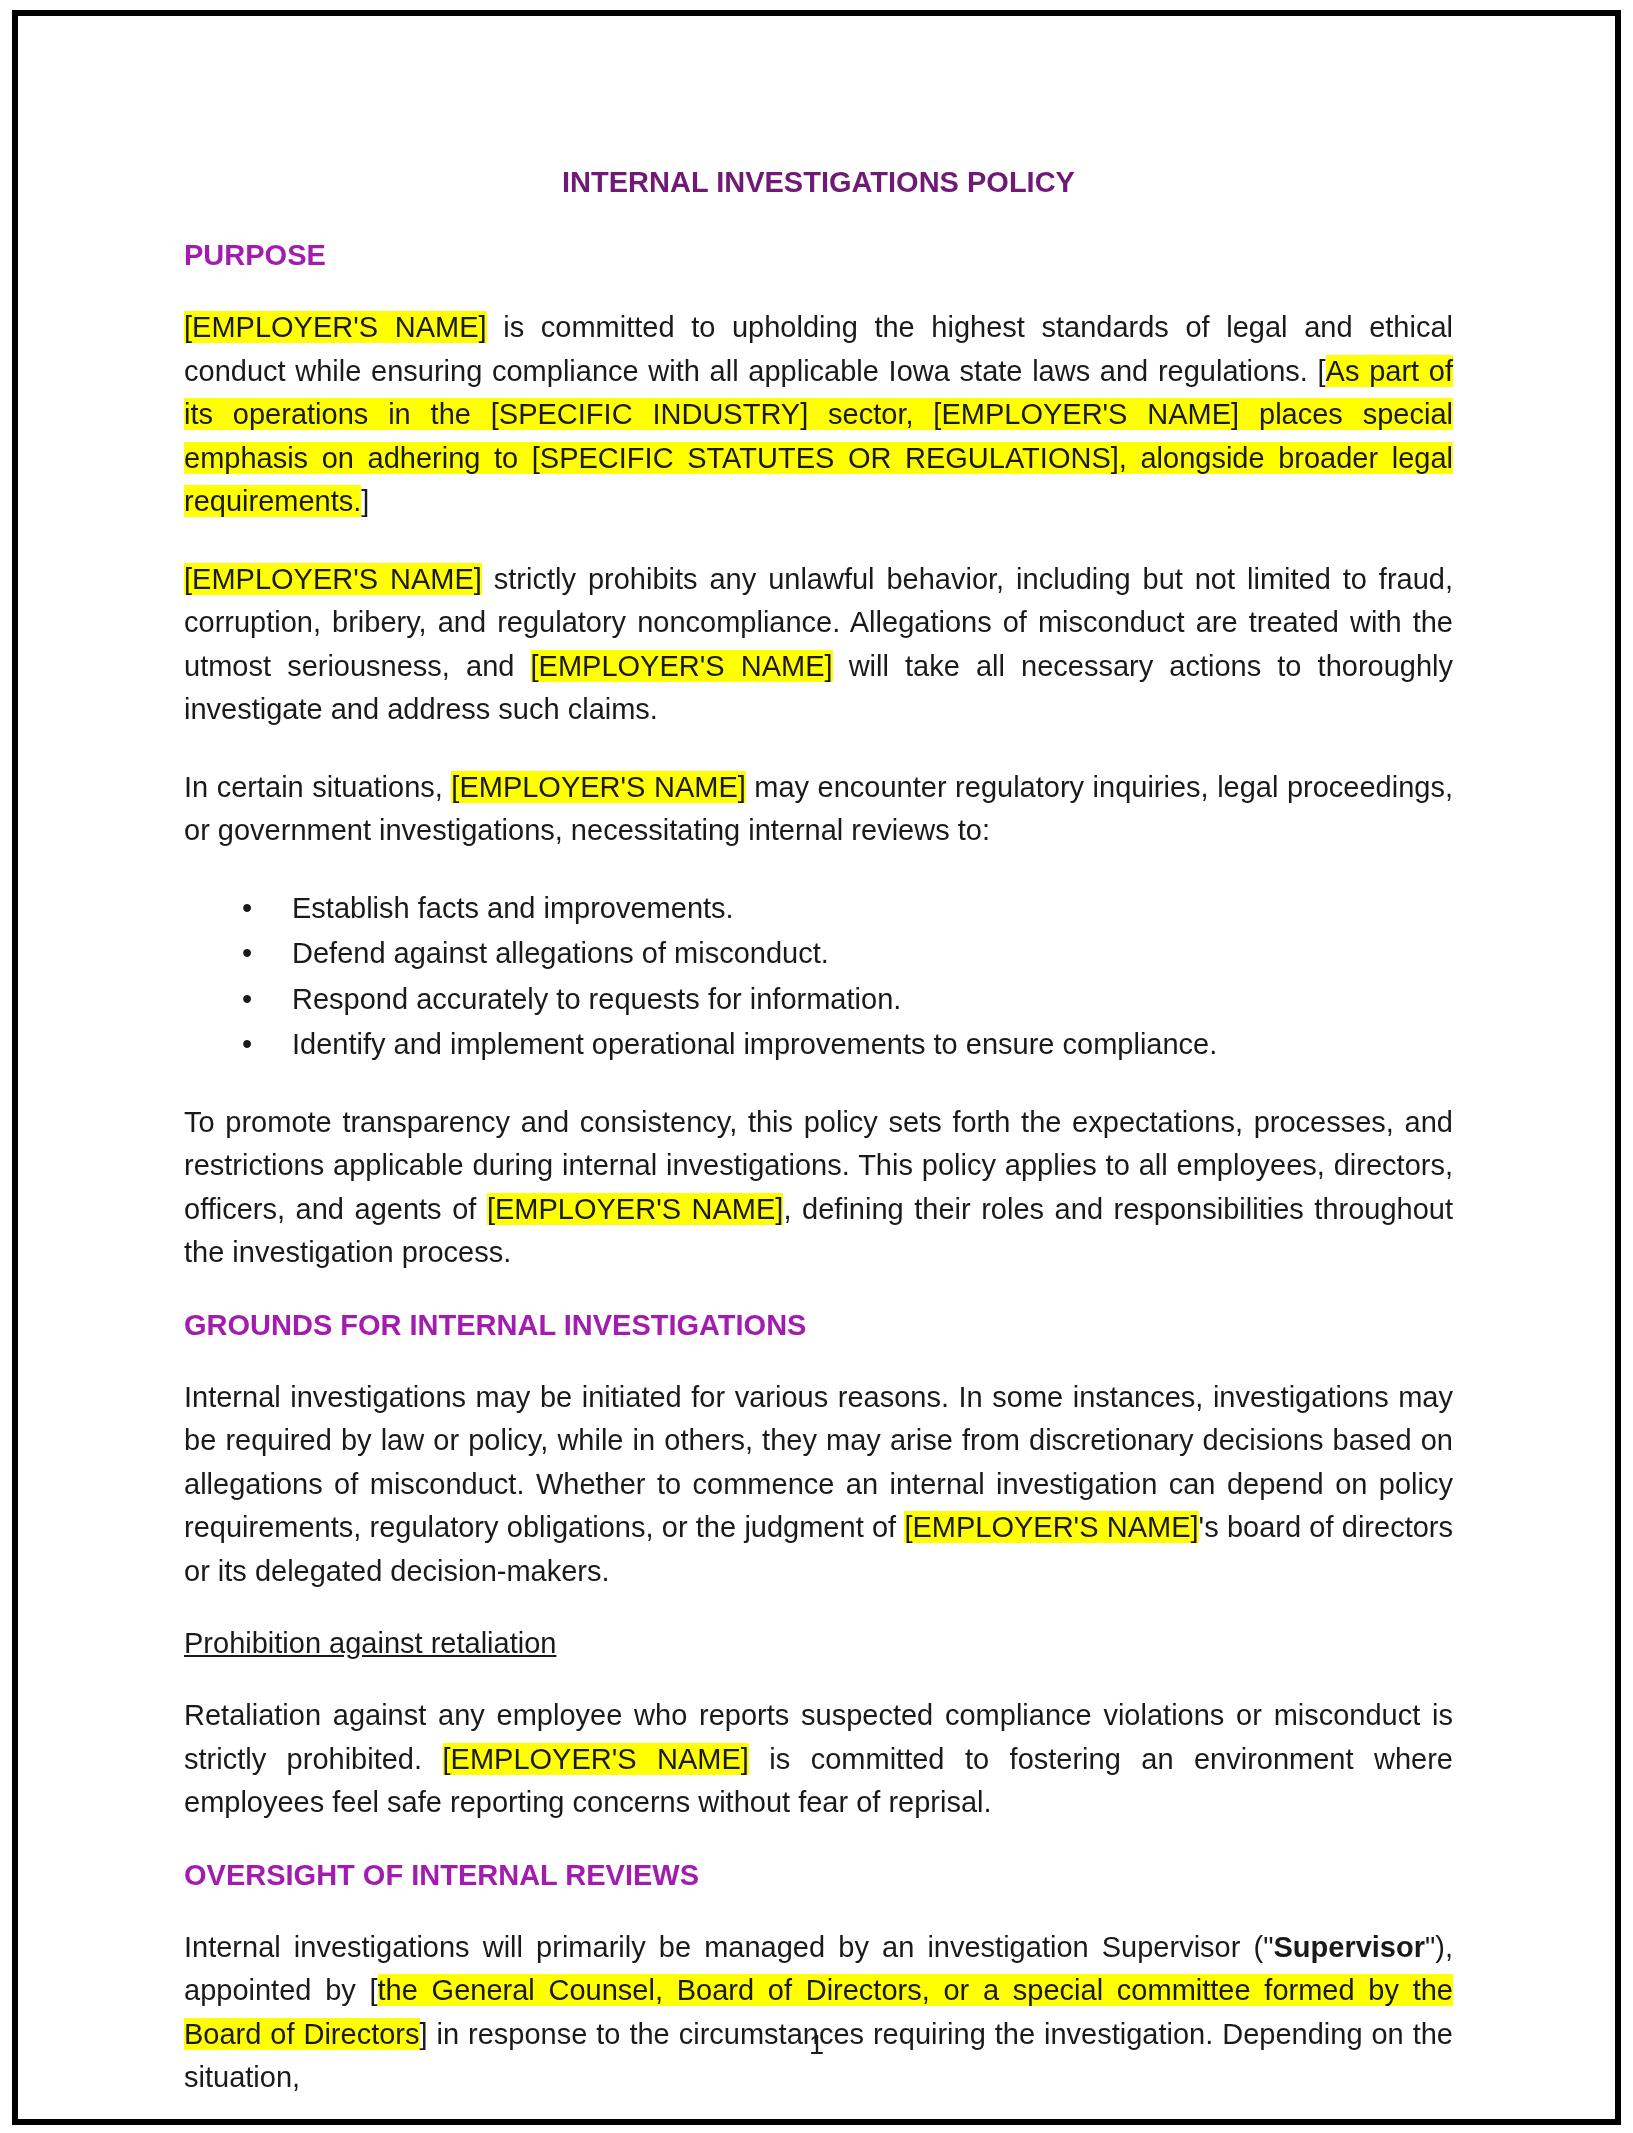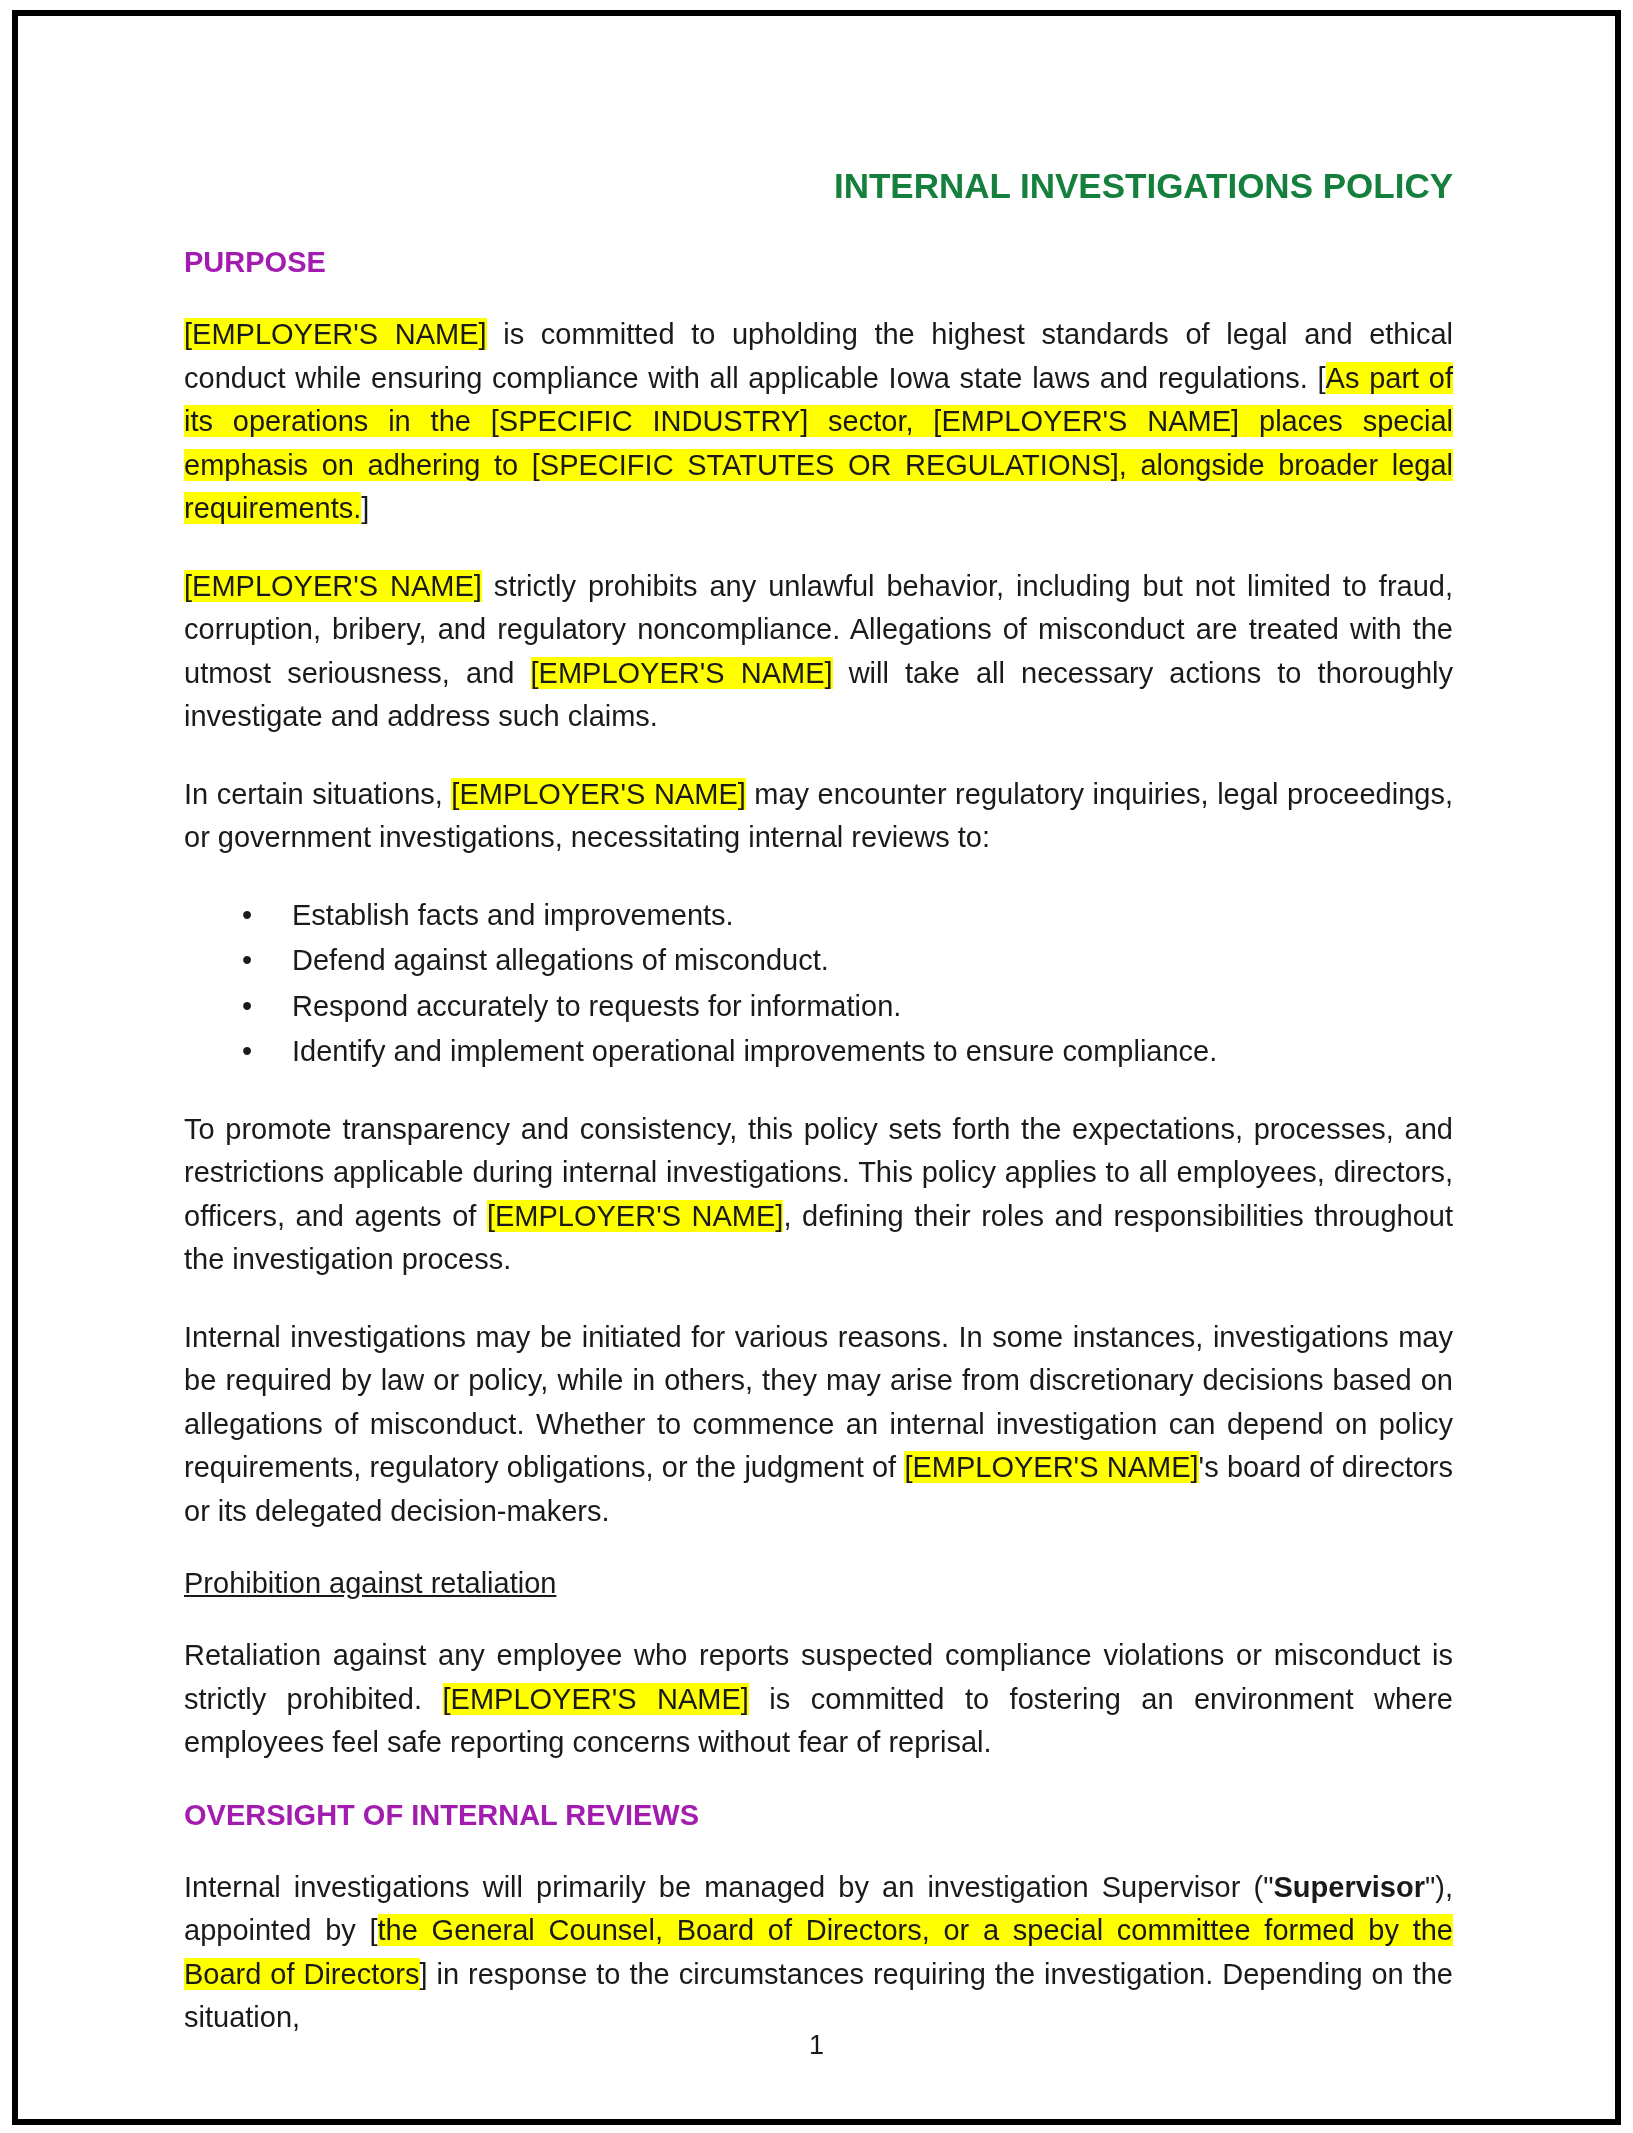--- a/index.html
+++ b/index.html
@@ -22,24 +22,24 @@
     right: 12px;
     bottom: 8px;
     border: 6px solid #000000;
     background: #ffffff;
     box-sizing: border-box;
   }
   .content {
     padding: 150px 162px 0 166px;
   }
   .doc-title {
-    text-align: right;
-    font-size: 35px;
+    text-align: center;
+    font-size: 29px;
     font-weight: bold;
-    color: #15803d;
+    color: #701a75;
     margin: 0 0 40px 0;
   }
   .heading {
     font-size: 29px;
     font-weight: bold;
     color: #a21caf;
     margin: 0 0 34px 0;
   }
   .subheading {
     font-size: 29px;
@@ -101,20 +101,21 @@
         <p class="para"><span class="hl">[EMPLOYER'S NAME]</span><span> is committed to upholding the highest standards of legal and ethical conduct while ensuring compliance with all applicable Iowa state laws and regulations. [</span><span class="hl">As part of its operations in the [SPECIFIC INDUSTRY] sector, [EMPLOYER'S NAME] places special emphasis on adhering to [SPECIFIC STATUTES OR REGULATIONS], alongside broader legal requirements.</span><span>]</span></p>
         <p class="para"><span class="hl">[EMPLOYER'S NAME]</span><span> strictly prohibits any unlawful behavior, including but not limited to fraud, corruption, bribery, and regulatory noncompliance. Allegations of misconduct are treated with the utmost seriousness, and </span><span class="hl">[EMPLOYER'S NAME]</span><span> will take all necessary actions to thoroughly investigate and address such claims.</span></p>
         <p class="para"><span>In certain situations, </span><span class="hl">[EMPLOYER'S NAME]</span><span> may encounter regulatory inquiries, legal proceedings, or government investigations, necessitating internal reviews to:</span></p>
         <ul class="bullets">
           <li>Establish facts and improvements.</li>
           <li>Defend against allegations of misconduct.</li>
           <li>Respond accurately to requests for information.</li>
           <li>Identify and implement operational improvements to ensure compliance.</li>
         </ul>
         <p class="para"><span>To promote transparency and consistency, this policy sets forth the expectations, processes, and restrictions applicable during internal investigations. This policy applies to all employees, directors, officers, and agents of </span><span class="hl">[EMPLOYER'S NAME]</span><span>, defining their roles and responsibilities throughout the investigation process.</span></p>
+        <h2 class="heading">GROUNDS FOR INTERNAL INVESTIGATIONS</h2>
         <p class="para"><span>Internal investigations may be initiated for various reasons. In some instances, investigations may be required by law or policy, while in others, they may arise from discretionary decisions based on allegations of misconduct. Whether to commence an internal investigation can depend on policy requirements, regulatory obligations, or the judgment of </span><span class="hl">[EMPLOYER'S NAME]</span><span>'s board of directors or its delegated decision-makers.</span></p>
         <h3 class="subheading">Prohibition against retaliation</h3>
         <p class="para"><span>Retaliation against any employee who reports suspected compliance violations or misconduct is strictly prohibited. </span><span class="hl">[EMPLOYER'S NAME]</span><span> is committed to fostering an environment where employees feel safe reporting concerns without fear of reprisal.</span></p>
         <h2 class="heading">OVERSIGHT OF INTERNAL REVIEWS</h2>
         <p class="para"><span>Internal investigations will primarily be managed by an investigation Supervisor ("</span><span class="b">Supervisor</span><span>"), appointed by [</span><span class="hl">the General Counsel, Board of Directors, or a special committee formed by the Board of Directors</span><span>] in response to the circumstances requiring the investigation. Depending on the situation,</span></p>
       </div>
   </div>
   <div class="page-number">1</div>
 </div>
 

